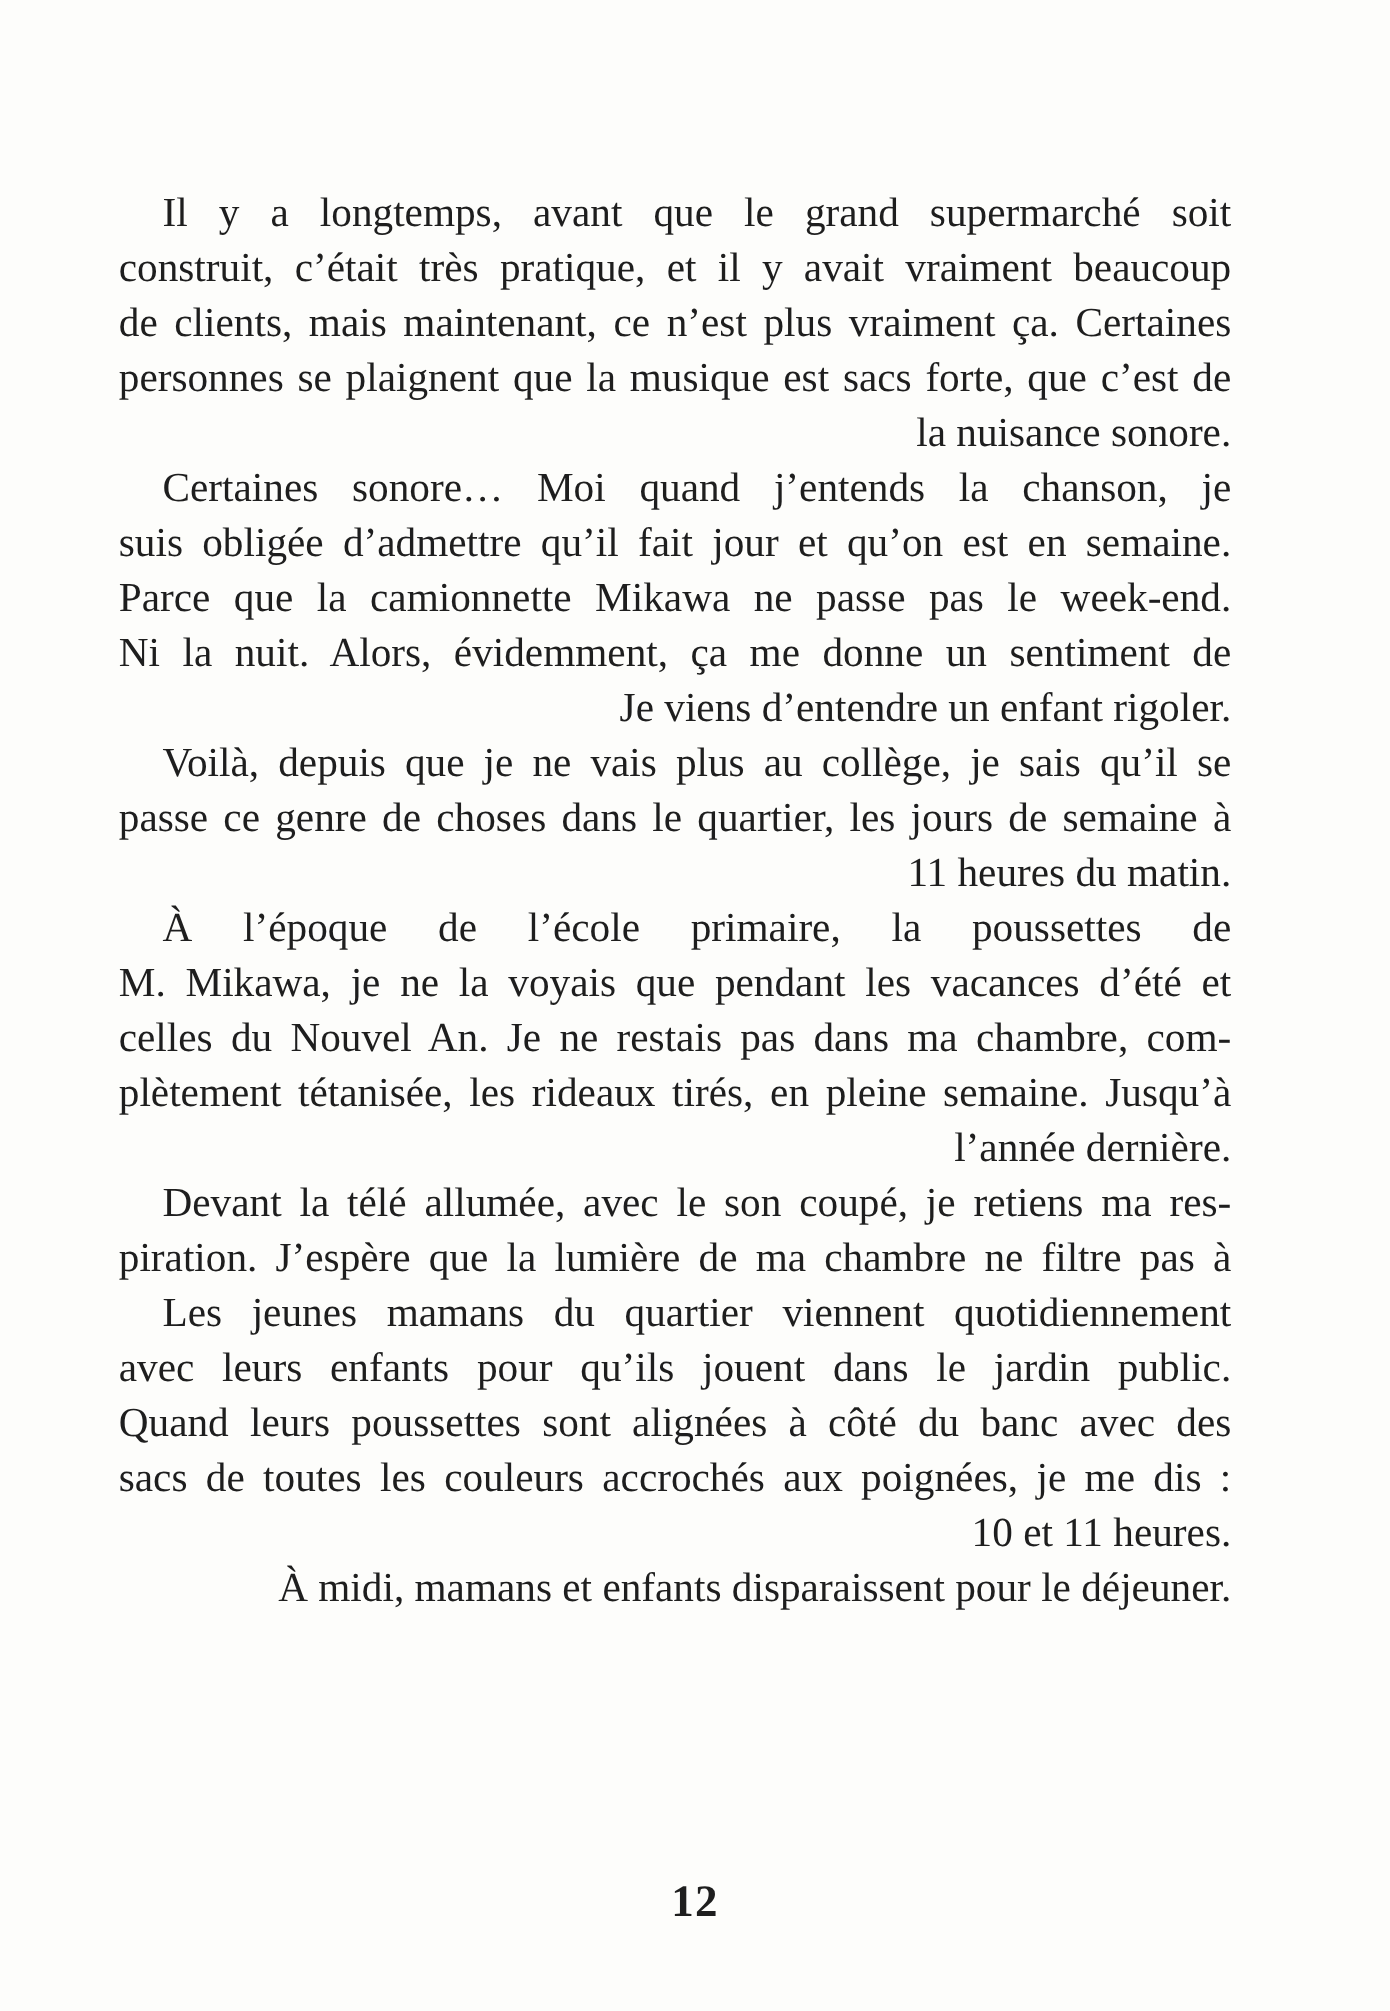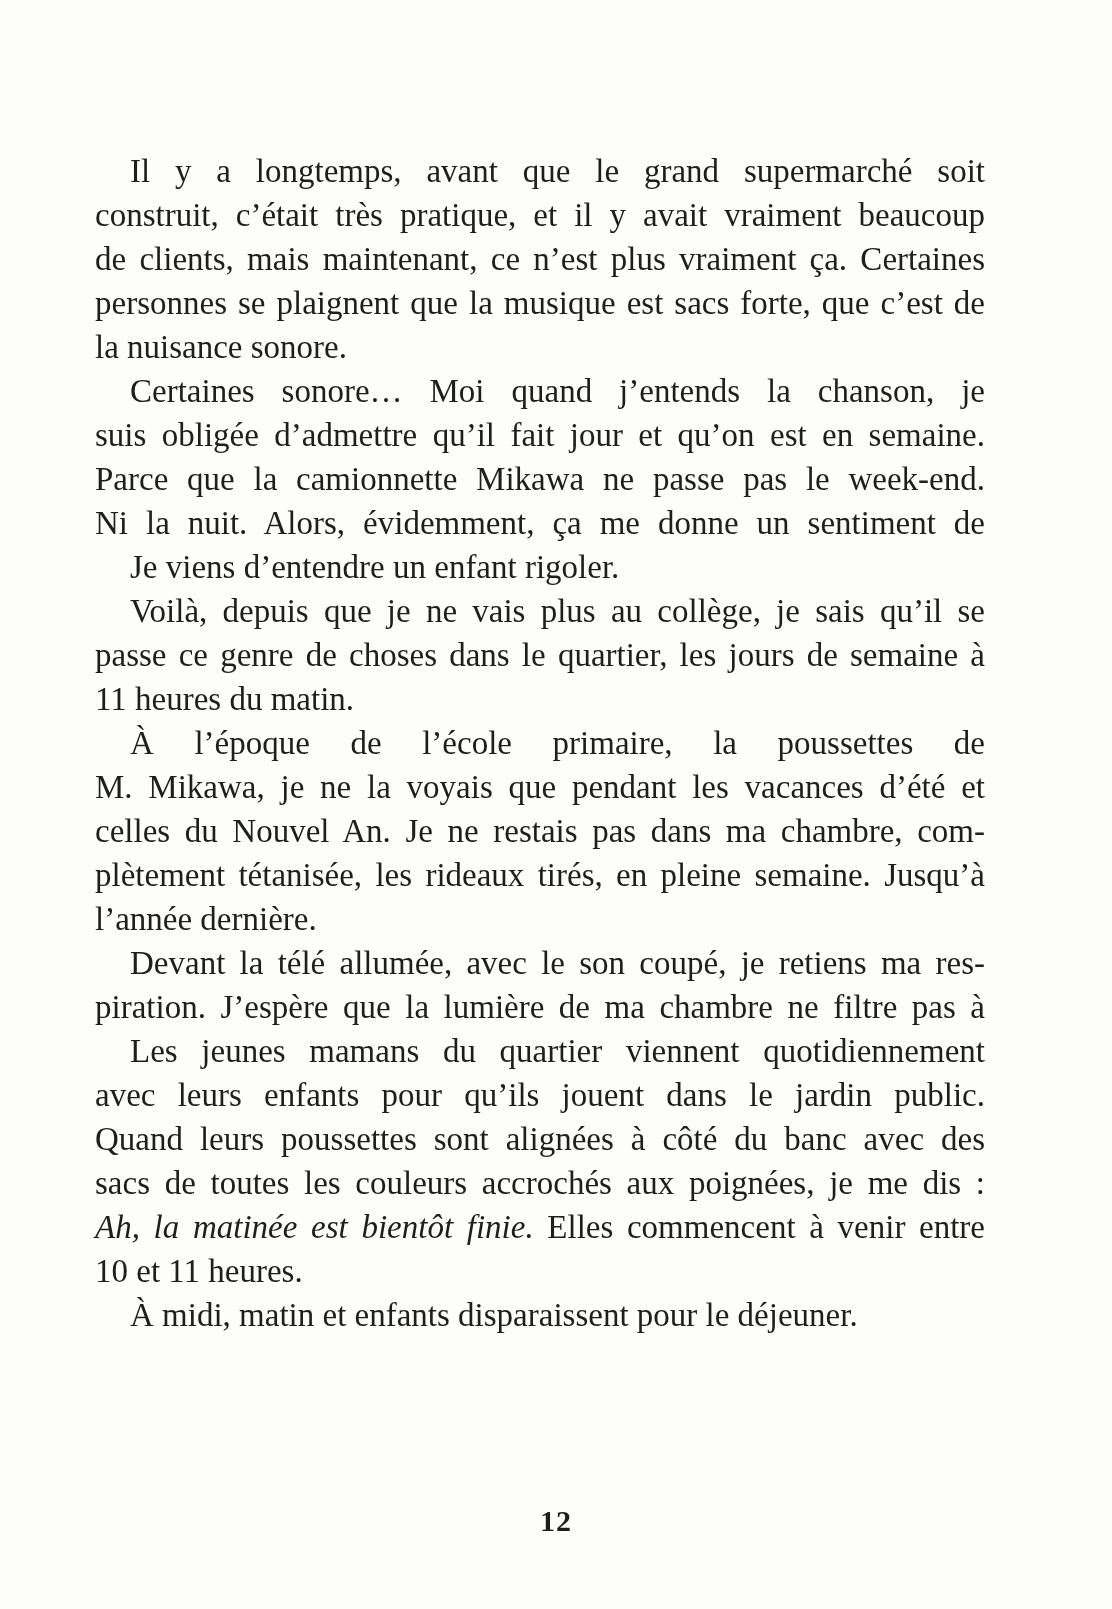--- a/index.html
+++ b/index.html
@@ -27,39 +27,39 @@
   }
   .para {
     margin: 0;
     padding: 0;
   }
   .line {
     font-size: 33px;
     line-height: 44px;
     height: 44px;
     white-space: normal;
-    text-align: left;
+    text-align: right;
   }
   .line.just {
     text-align: justify;
     text-align-last: justify;
   }
   .line.indent {
     text-indent: 35px;
   }
   .italic {
     font-style: italic;
   }
   .folio {
     position: absolute;
     top: 1506px;
     left: 0;
     width: 100%;
     text-align: center;
-    font-size: 30px;
+    font-size: 36px;
     line-height: 30px;
     font-weight: 600;
     letter-spacing: 1px;
   }
 </style>
 </head>
 <body>
 
 <div class="page">
   <div class="text-block">
@@ -93,21 +93,20 @@
       </div>
       <div class="para">
         <div class="line indent just"><span>Devant la télé allumée, avec le son coupé, je retiens ma res-</span></div>
         <div class="line just"><span>piration. J’espère que la lumière de ma chambre ne filtre pas à</span></div>
       </div>
       <div class="para">
         <div class="line indent just"><span>Les jeunes mamans du quartier viennent quotidiennement</span></div>
         <div class="line just"><span>avec leurs enfants pour qu’ils jouent dans le jardin public.</span></div>
         <div class="line just"><span>Quand leurs poussettes sont alignées à côté du banc avec des</span></div>
         <div class="line just"><span>sacs de toutes les couleurs accrochés aux poignées, je me dis :</span></div>
-        <div class="line just"><span class="italic">Ah, la matinée est bientôt finie.</span><span> Elles commencent à venir entre</span></div>
         <div class="line"><span>10 et 11 heures.</span></div>
       </div>
       <div class="para">
-        <div class="line indent"><span>À midi, matin et enfants disparaissent pour le déjeuner.</span></div>
+        <div class="line indent"><span>À midi, mamans et enfants disparaissent pour le déjeuner.</span></div>
       </div>
     </div>
   <div class="folio">12</div>
 </div>
 
 </body></html>

